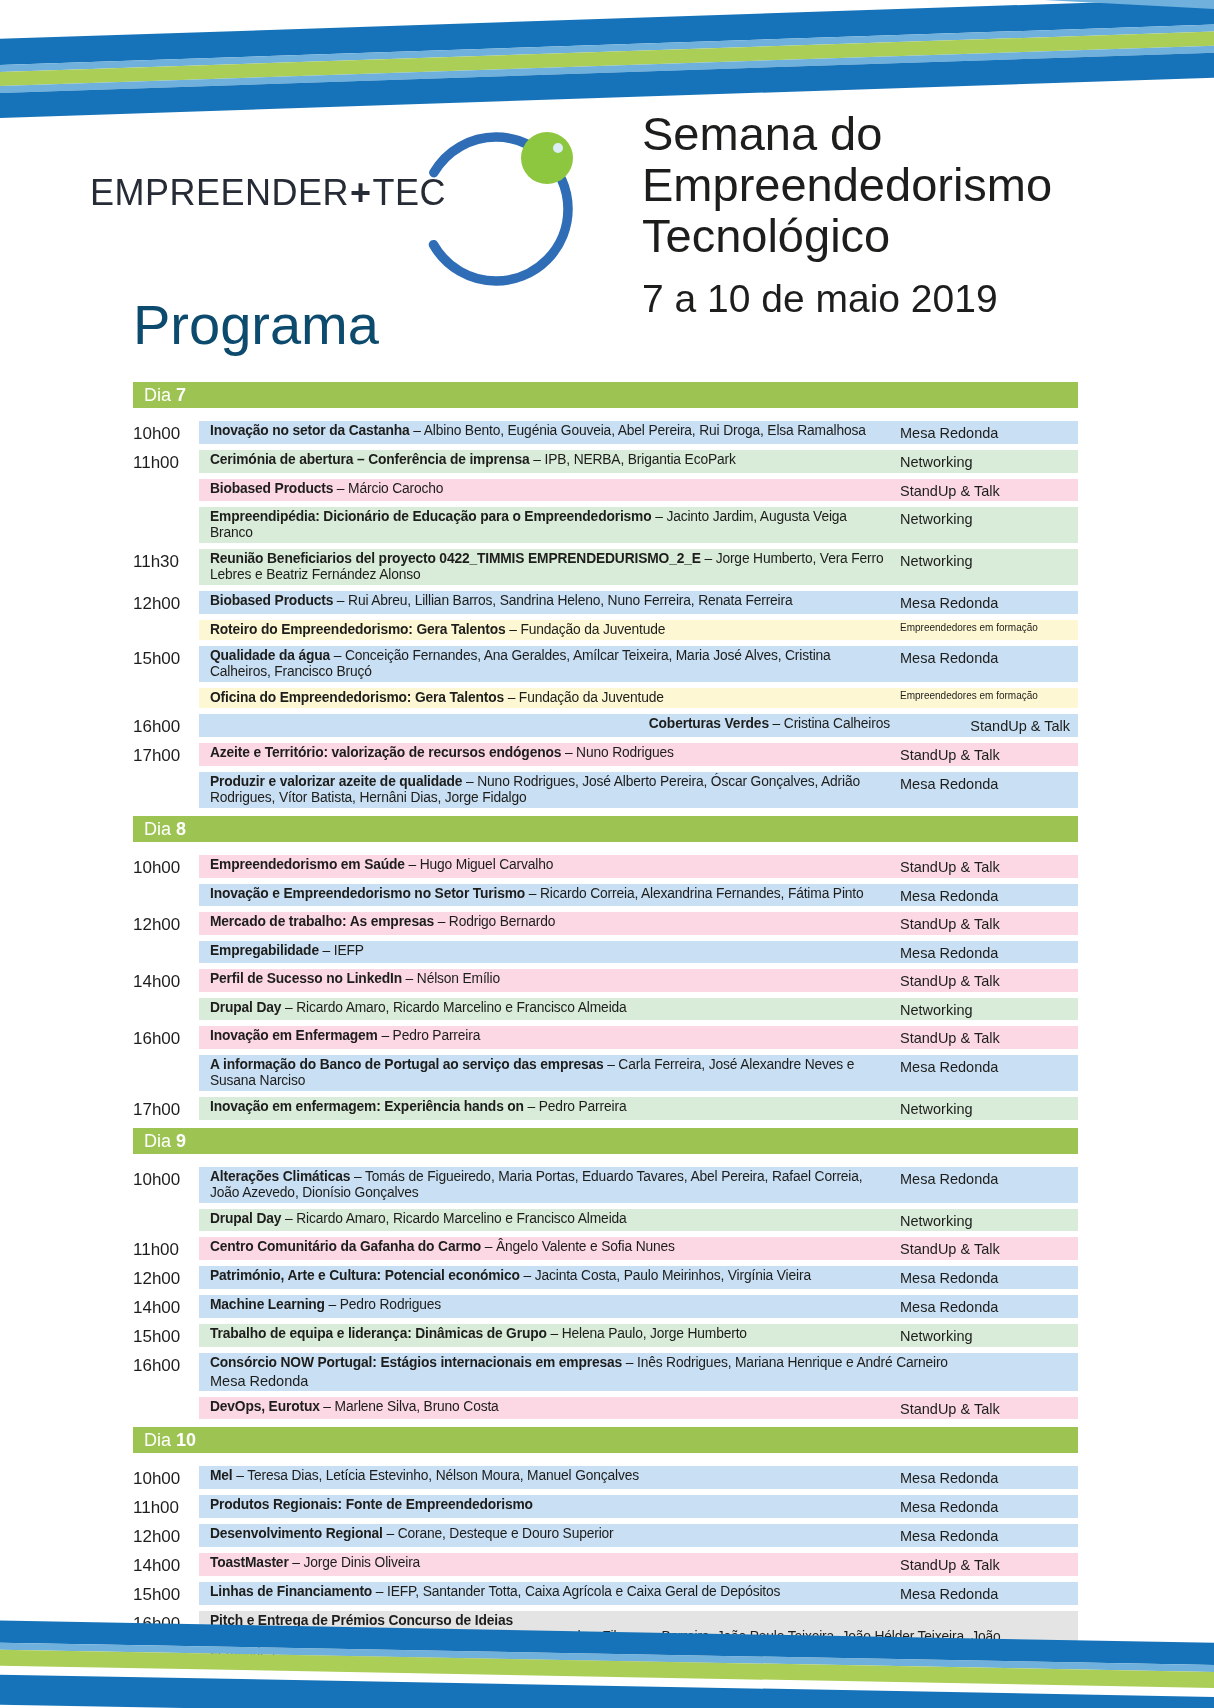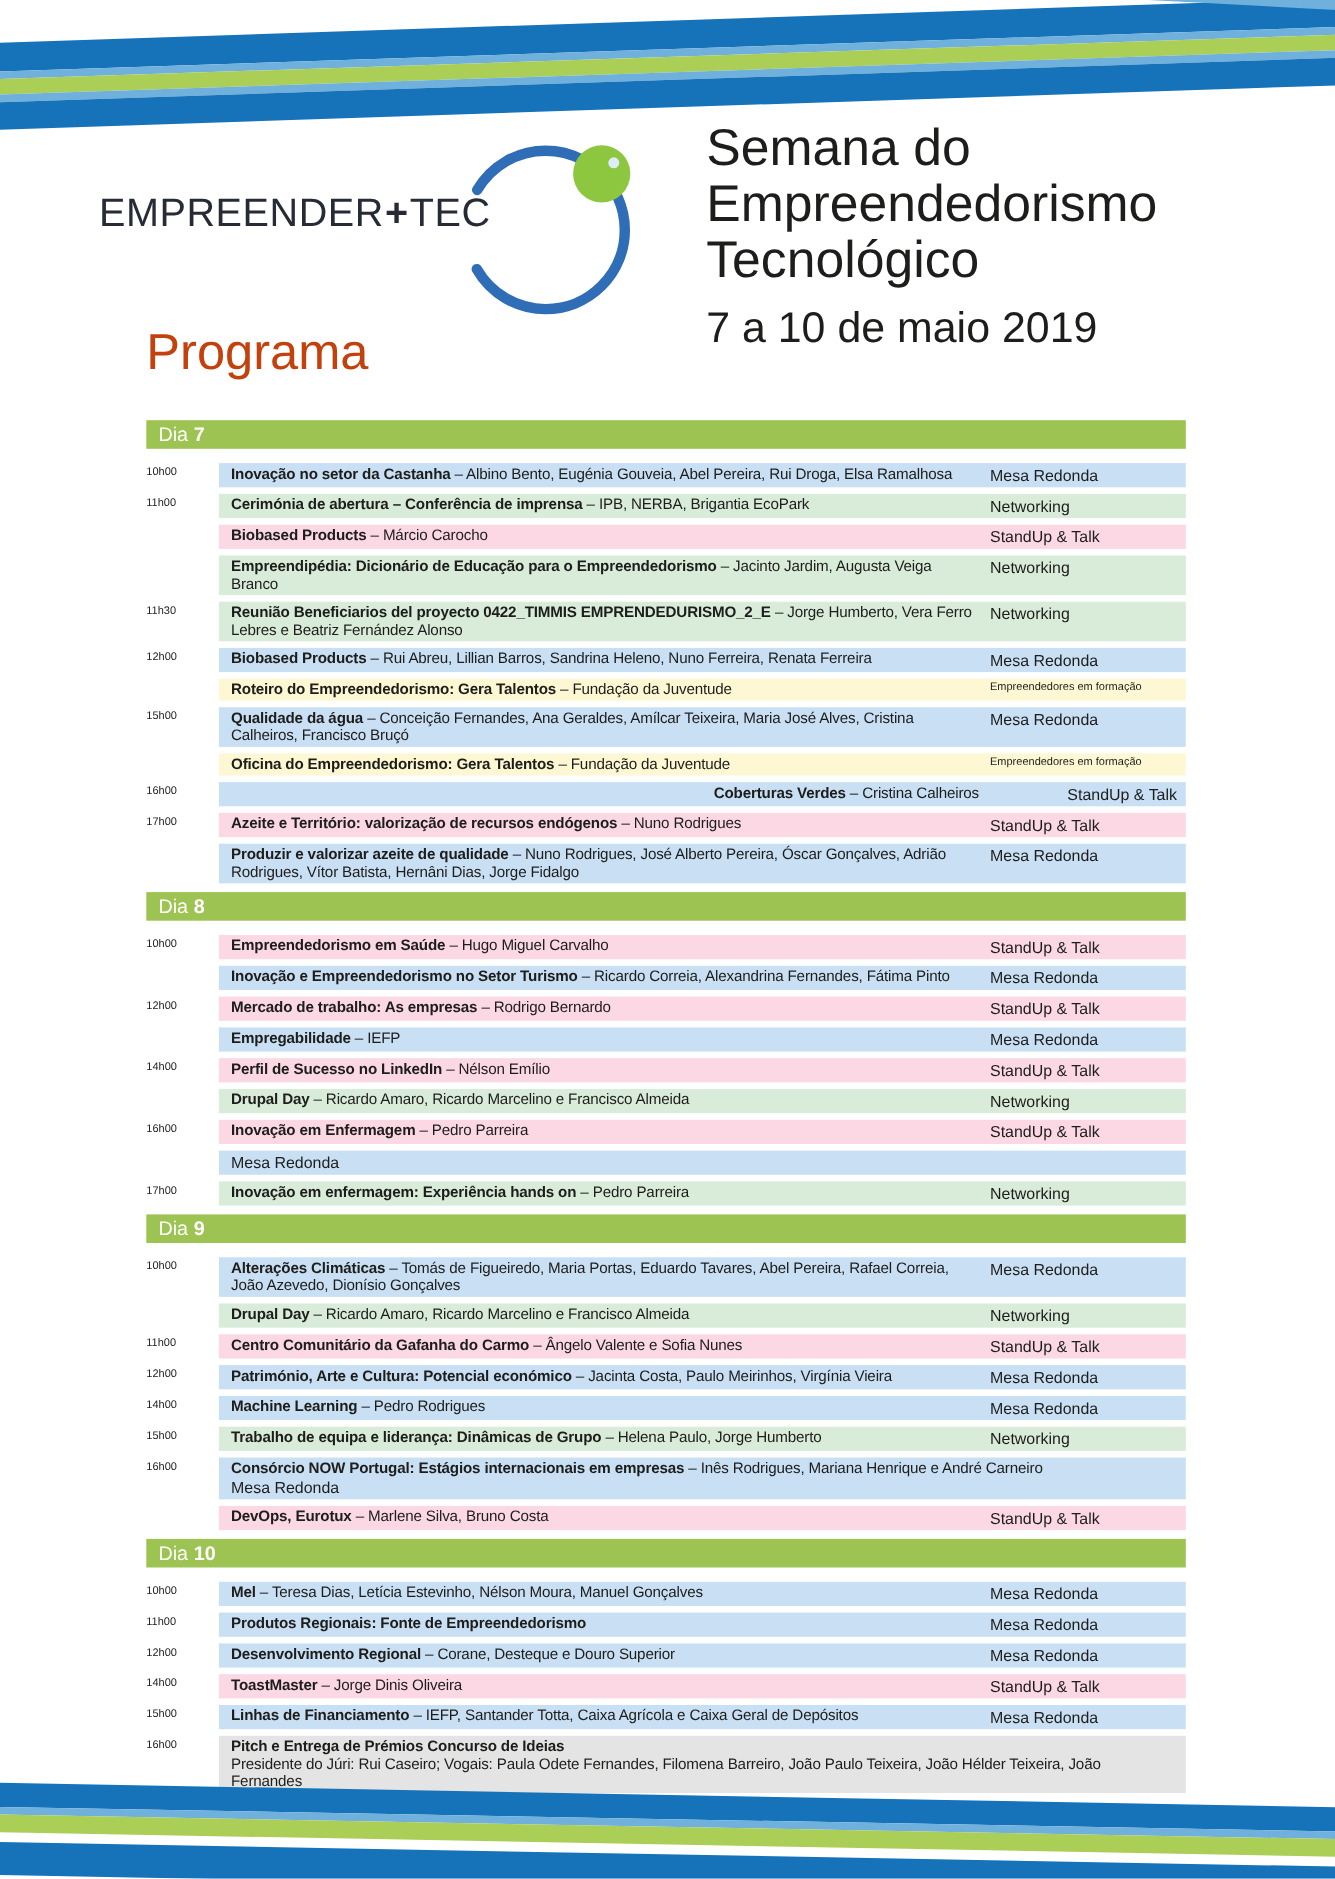--- a/index.html
+++ b/index.html
@@ -29,31 +29,31 @@
   .logo { position:absolute; left:88px; top:116px; width:500px; height:180px; }
   .logo-circle { position:absolute; left:328px; top:-10px; }
   .logo-text {
     position:absolute; left:2px; top:56px; white-space:nowrap;
     font-size:36px; letter-spacing:0.5px; color:#262b36; font-weight:400;
   }
   .logo-text .plus { font-weight:700; margin:0 1px; }
   .title-block { position:absolute; left:642px; top:108px; }
   .title-line { font-size:47px; line-height:51px; font-weight:300; color:#1d1d1b; }
   .date-line  { font-size:39px; font-weight:300; margin-top:16px; color:#1d1d1b; }
-  .page-title { position:absolute; left:133px; top:292px; font-size:46px; font-weight:300; color:#c2410c; }
+  .page-title { position:absolute; left:133px; top:292px; font-size:56px; font-weight:300; color:#0c4a6e; }
   
   .content { position:absolute; left:133px; top:382px; width:945px; }
   .day + .day { margin-top:8px; }
   .day-bar {
     height:26px; background:var(--bar_green); color:#ffffff;
     font-size:18px; line-height:26px; padding-left:11px; margin-bottom:13px;
   }
   .day-bar .num { font-weight:700; }
   .event { display:flex; margin-bottom:6px; }
-  .event .time { width:66px; flex:none; font-size:10px; padding-top:3px; color:#1d1d1b; }
+  .event .time { width:66px; flex:none; font-size:17px; padding-top:3px; color:#1d1d1b; }
   .event .band { flex:1; display:flex; min-height:20px; padding:2px 8px 2px 11px; }
   .event .main { flex:1; font-size:13.8px; line-height:16px; letter-spacing:-0.15px; padding-right:10px; }
   .event .main .t { font-weight:700; }
   .event .details { font-weight:400; }
   .event .tag { width:170px; flex:none; font-size:14.5px; line-height:16px; padding-top:2px; }
   .event .tag.tag-small { font-size:10px; line-height:10.5px; padding-top:1px; }
 </style>
 </head>
 <body>
 
@@ -300,20 +300,24 @@
         <span class="t">Inovação em Enfermagem</span><span class="s"> – Pedro Parreira</span>
         
       </div>
       <div class="tag">StandUp &amp; Talk</div>
     </div>
   </div>
 
   <div class="event">
     <div class="time"></div>
     <div class="band" style="background: rgb(201, 223, 244);">
+      <div class="main">
+        <span class="t">A informação do Banco de Portugal ao serviço das empresas</span><span class="s"> – Carla Ferreira, José Alexandre Neves e Susana Narciso</span>
+        
+      </div>
       <div class="tag">Mesa Redonda</div>
     </div>
   </div>
 
   <div class="event">
     <div class="time">17h00</div>
     <div class="band" style="background: rgb(217, 235, 217);">
       <div class="main">
         <span class="t">Inovação em enfermagem: Experiência hands on</span><span class="s"> – Pedro Parreira</span>
         

